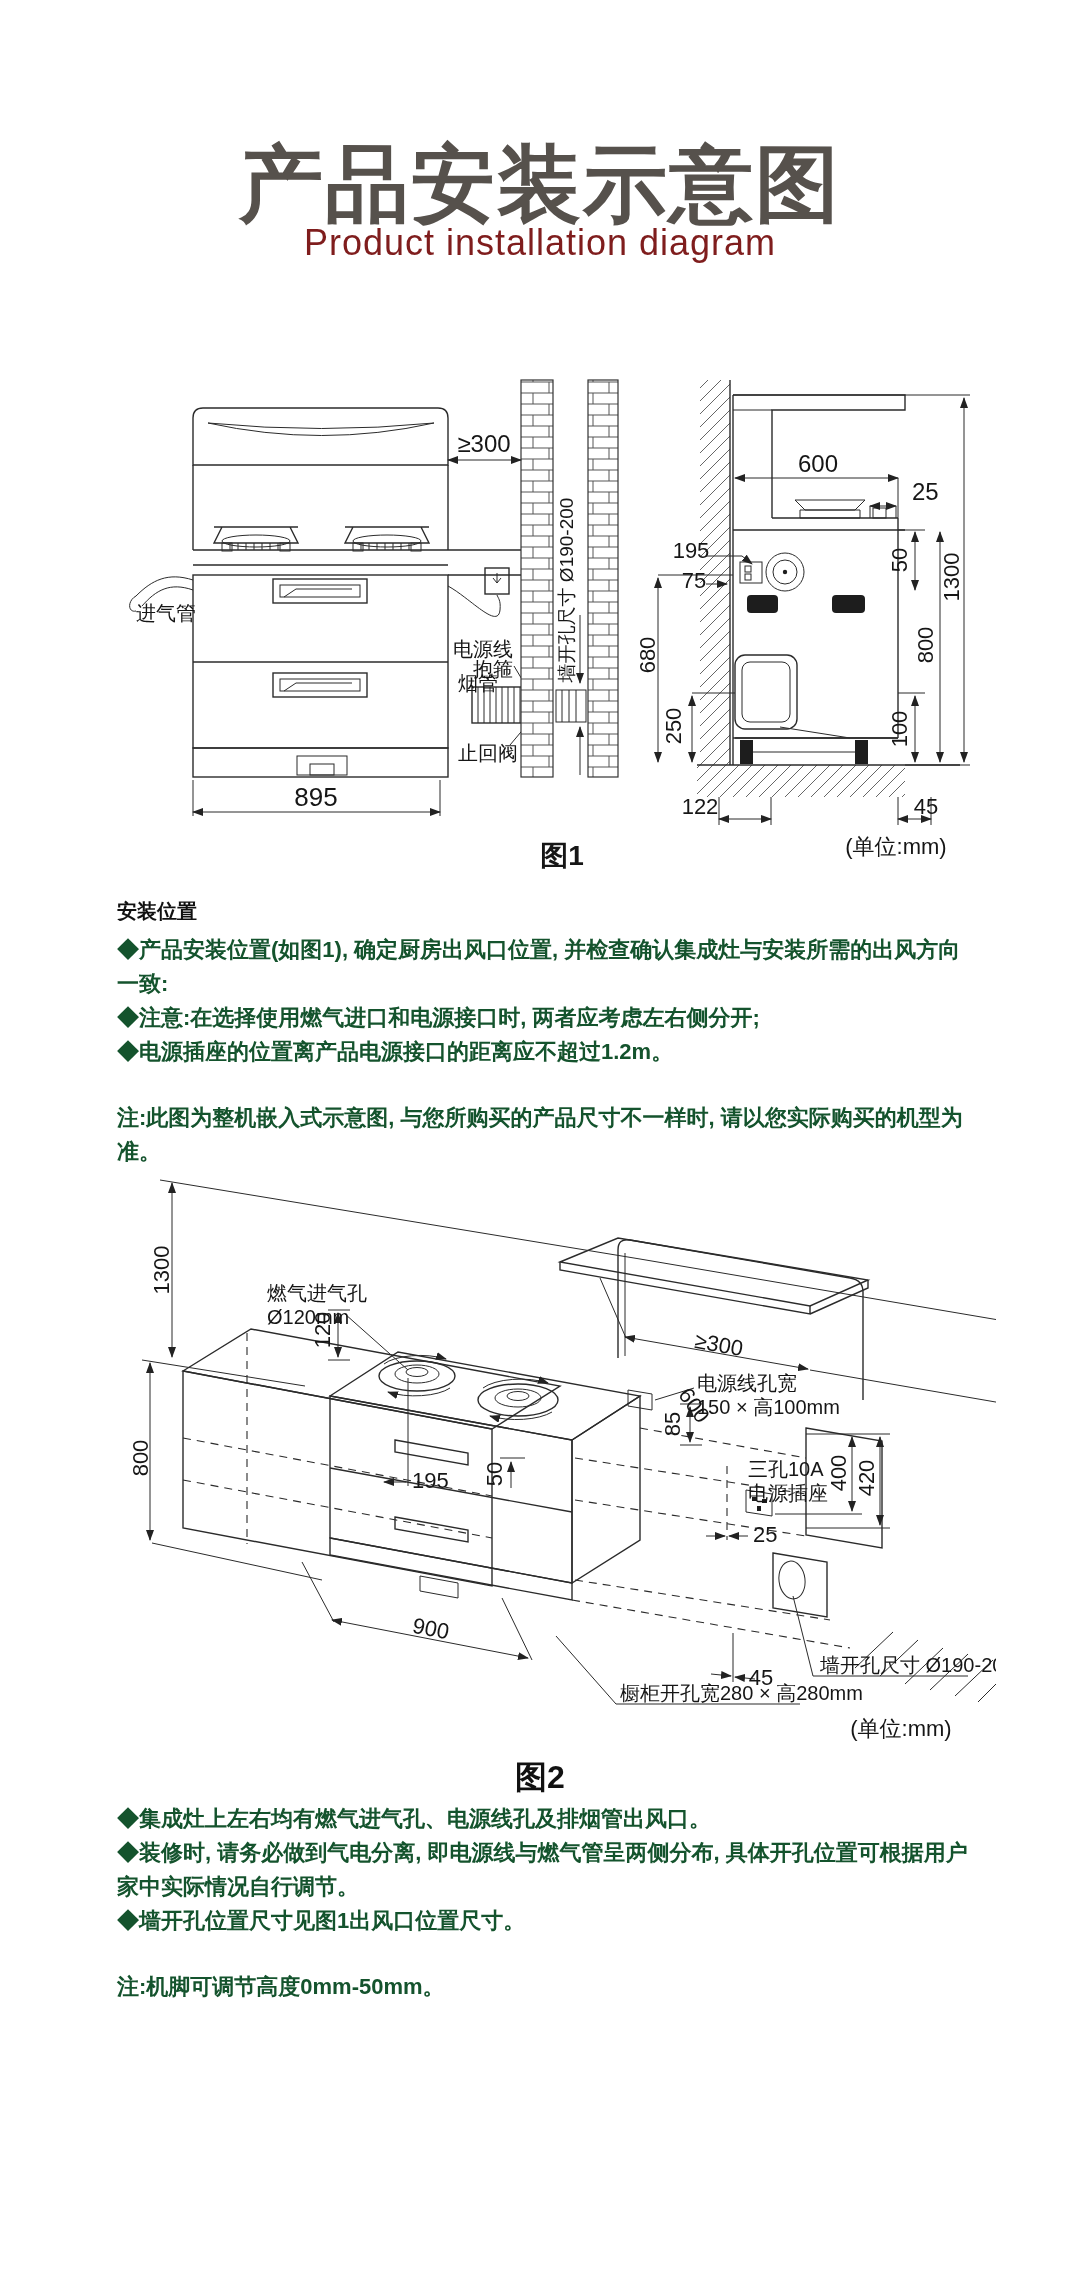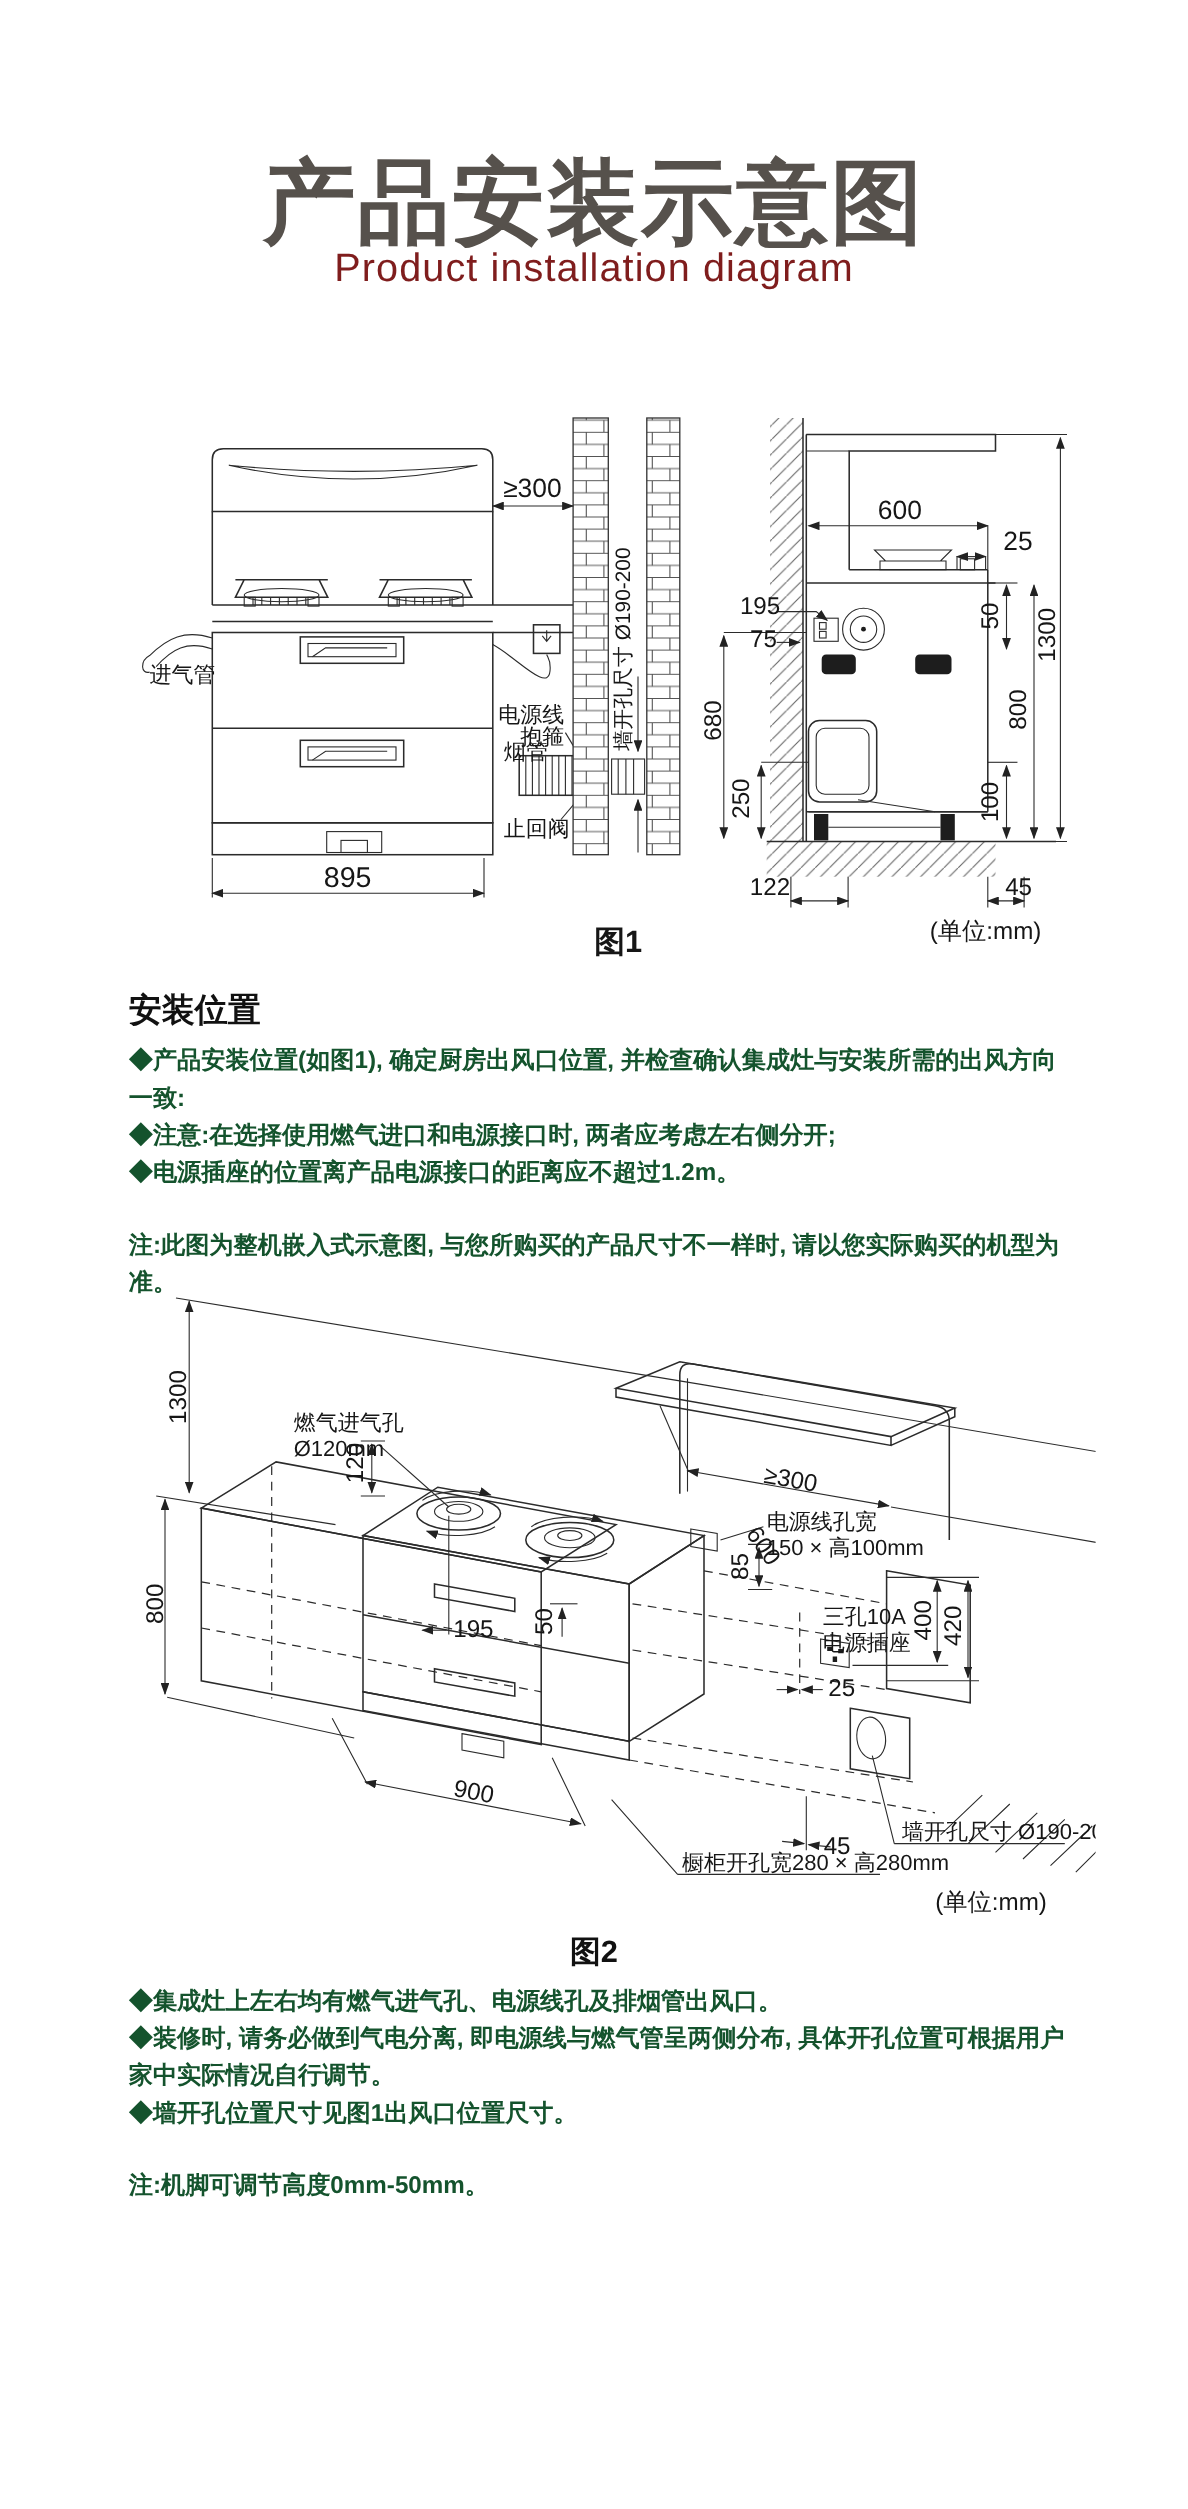--- a/index.html
+++ b/index.html
@@ -3,24 +3,24 @@
 <meta charset="utf-8">
 <style>
   html,body{margin:0;padding:0;background:#ffffff;}
   body{font-family:"Liberation Sans",sans-serif;color:#161616;}
   .page{position:relative;width:996px;height:2281px;background:#fff;overflow:hidden;}
   .title-zh{position:absolute;top:128px;left:0;width:1080px;text-align:center;
     font-size:84px;font-weight:700;color:#56514c;letter-spacing:2px;}
   .title-en{position:absolute;top:222px;left:0;width:1080px;text-align:center;
     font-size:36px;font-weight:400;color:#7f1d1d;letter-spacing:1px;}
   .sec{position:absolute;left:117px;width:860px;}
-  .sec h3{margin:0 0 8px 0;font-size:30px;font-weight:700;color:#111;}
+  .sec h3{margin:0 0 8px 0;font-size:20px;font-weight:700;color:#111;}
   .sec p{margin:0;font-size:22px;line-height:34px;font-weight:600;color:#14532d;}
   .sec p.note{margin-top:32px;}
-  .figcap{position:absolute;left:0;width:1080px;text-align:center;font-size:28px;font-weight:600;color:#111;}
+  .figcap{position:absolute;left:0;width:1080px;text-align:center;font-size:32px;font-weight:600;color:#111;}
   svg{position:absolute;left:0;}
   svg text{font-family:"Liberation Sans",sans-serif;fill:#161616;}
   .d26{font-size:26px;} .d24{font-size:24px;} .d22{font-size:22px;} .d20{font-size:20px;} .d19{font-size:19px;}
   .ln{stroke:#2b2b2b;stroke-width:1.4;fill:none;}
   .thin{stroke:#2b2b2b;stroke-width:1;fill:none;}
   .dash{stroke:#2b2b2b;stroke-width:1.1;fill:none;stroke-dasharray:8 6;}
   .blk{fill:#1d1d1d;stroke:none;}
 </style>
 </head>
 <body>

